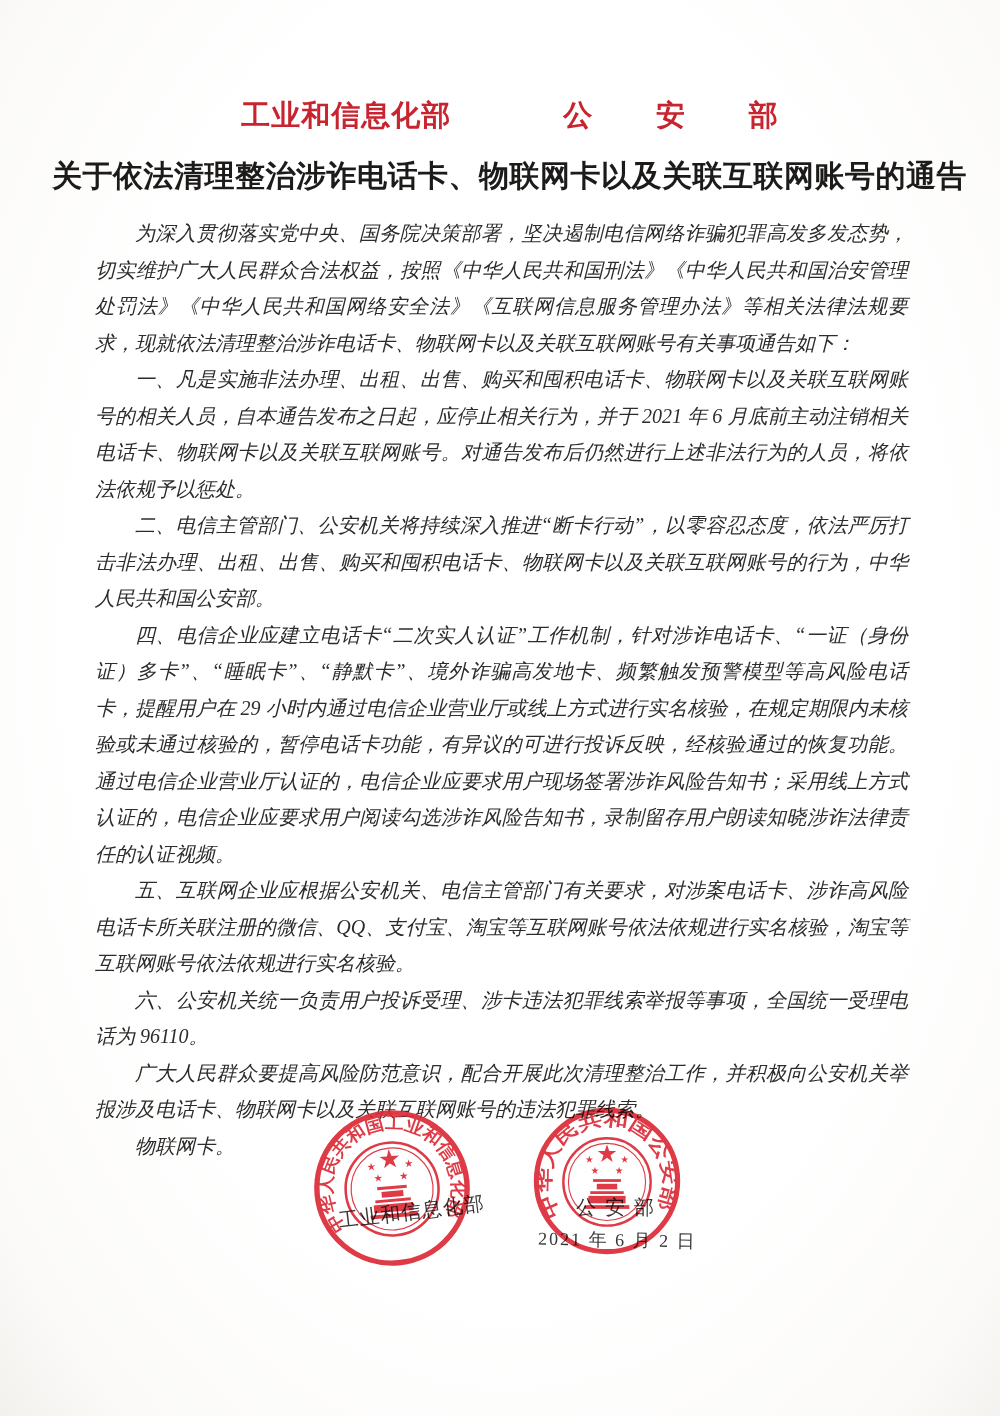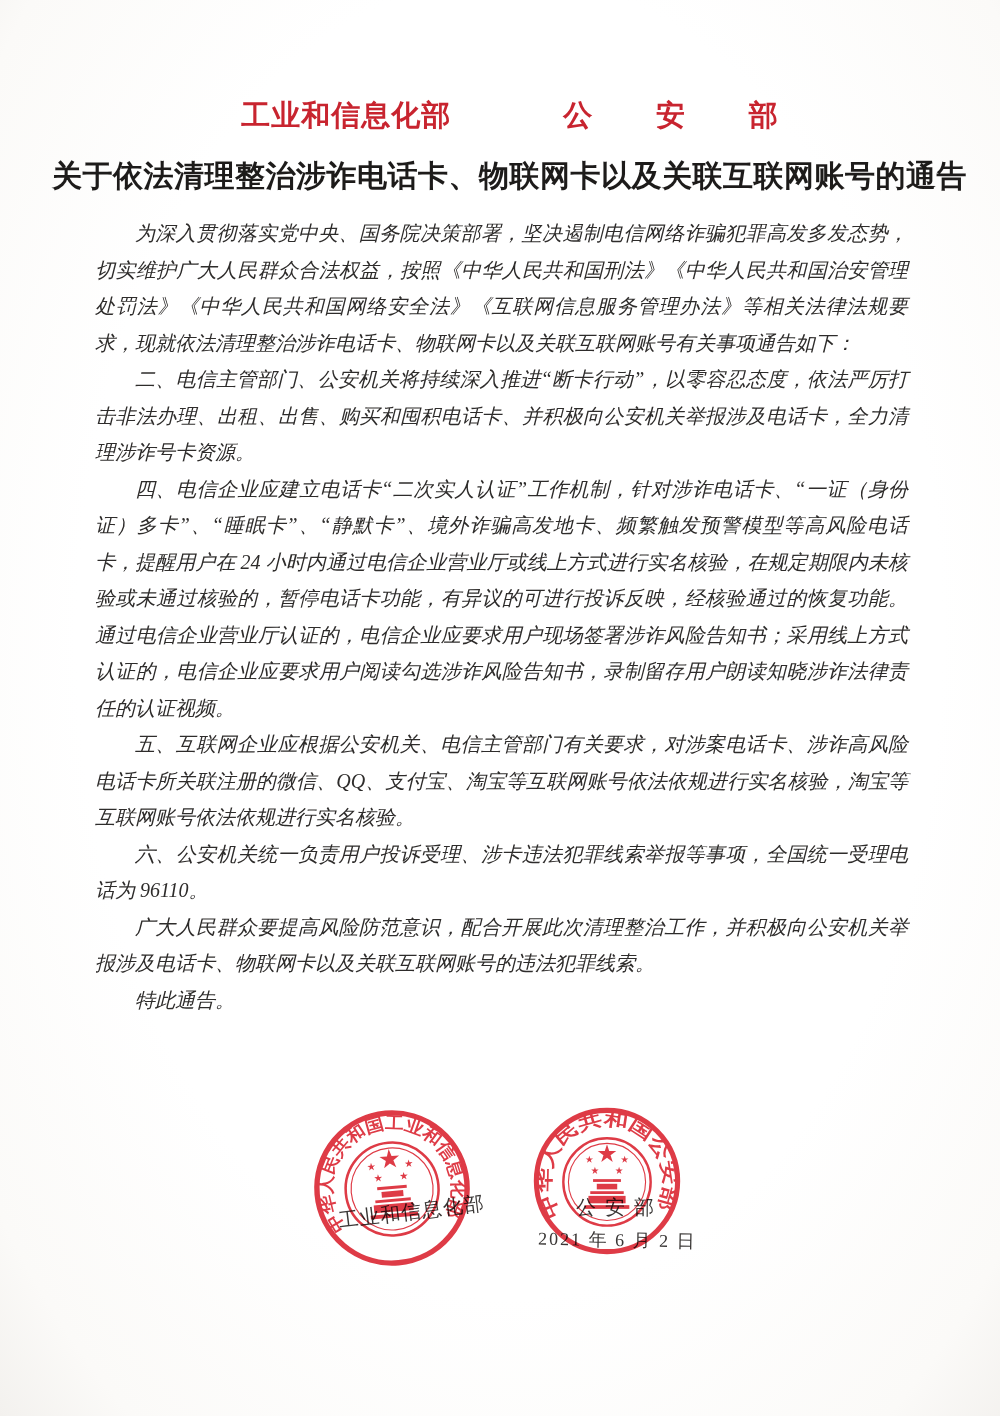--- a/index.html
+++ b/index.html
@@ -66,26 +66,27 @@
 
   <div class="header-row">
     <span>工业和信息化部</span>
     <span class="ministry-wide">公安部</span>
   </div>
 
   <div class="doc-title">关于依法清理整治涉诈电话卡、物联网卡以及关联互联网账号的通告</div>
 
   <div class="doc-body">
     <p>为深入贯彻落实党中央、国务院决策部署，坚决遏制电信网络诈骗犯罪高发多发态势，切实维护广大人民群众合法权益，按照《中华人民共和国刑法》《中华人民共和国治安管理处罚法》《中华人民共和国网络安全法》《互联网信息服务管理办法》等相关法律法规要求，现就依法清理整治涉诈电话卡、物联网卡以及关联互联网账号有关事项通告如下：</p>
-    <p>二、电信主管部门、公安机关将持续深入推进“断卡行动”，以零容忍态度，依法严厉打击非法办理、出租、出售、购买和囤积电话卡、并积极向公安机关举报涉及电话卡，全力清理涉诈号卡资源。</p>
-    <p>四、电信企业应建立电话卡“二次实人认证”工作机制，针对涉诈电话卡、“一证（身份证）多卡”、“睡眠卡”、“静默卡”、境外诈骗高发地卡、频繁触发预警模型等高风险电话卡，提醒用户在 24 小时内通过电信企业营业厅或线上方式进行实名核验，在规定期限内未核验或未通过核验的，暂停电话卡功能，有异议的可进行投诉反映，经核验通过的恢复功能。通过电信企业营业厅认证的，电信企业应要求用户现场签署涉诈风险告知书；采用线上方式认证的，电信企业应要求用户阅读勾选涉诈风险告知书，录制留存用户朗读知晓涉诈法律责任的认证视频。</p>
+    <p>一、凡是实施非法办理、出租、出售、购买和囤积电话卡、物联网卡以及关联互联网账号的相关人员，自本通告发布之日起，应停止相关行为，并于 2021 年 6 月底前主动注销相关电话卡、物联网卡以及关联互联网账号。对通告发布后仍然进行上述非法行为的人员，将依法依规予以惩处。</p>
+    <p>二、电信主管部门、公安机关将持续深入推进“断卡行动”，以零容忍态度，依法严厉打击非法办理、出租、出售、购买和囤积电话卡、物联网卡以及关联互联网账号的行为，中华人民共和国公安部。</p>
+    <p>四、电信企业应建立电话卡“二次实人认证”工作机制，针对涉诈电话卡、“一证（身份证）多卡”、“睡眠卡”、“静默卡”、境外诈骗高发地卡、频繁触发预警模型等高风险电话卡，提醒用户在 29 小时内通过电信企业营业厅或线上方式进行实名核验，在规定期限内未核验或未通过核验的，暂停电话卡功能，有异议的可进行投诉反映，经核验通过的恢复功能。通过电信企业营业厅认证的，电信企业应要求用户现场签署涉诈风险告知书；采用线上方式认证的，电信企业应要求用户阅读勾选涉诈风险告知书，录制留存用户朗读知晓涉诈法律责任的认证视频。</p>
     <p>五、互联网企业应根据公安机关、电信主管部门有关要求，对涉案电话卡、涉诈高风险电话卡所关联注册的微信、QQ、支付宝、淘宝等互联网账号依法依规进行实名核验，淘宝等互联网账号依法依规进行实名核验。</p>
     <p>六、公安机关统一负责用户投诉受理、涉卡违法犯罪线索举报等事项，全国统一受理电话为 96110。</p>
     <p>广大人民群众要提高风险防范意识，配合开展此次清理整治工作，并积极向公安机关举报涉及电话卡、物联网卡以及关联互联网账号的违法犯罪线索。</p>
-    <p>特此通告。</p>
+    <p>物联网卡。</p>
   </div>
 
   <div class="stamp stamp-left" style="left:308px;top:1104px;width:168px;height:168px;transform:rotate(-5deg);">
     <div class="signature">工业和信息化部</div>
     <svg class="seal-svg" width="168" height="168" viewBox="0 0 170 170">
       <circle class="seal-ring" cx="85" cy="85" r="76"></circle>
       <text class="seal-ring-text" font-size="17.5">
         <textPath href="#seal-arc" textLength="262" lengthAdjust="spacingAndGlyphs">中华人民共和国工业和信息化部</textPath>
       </text>
       <g>

